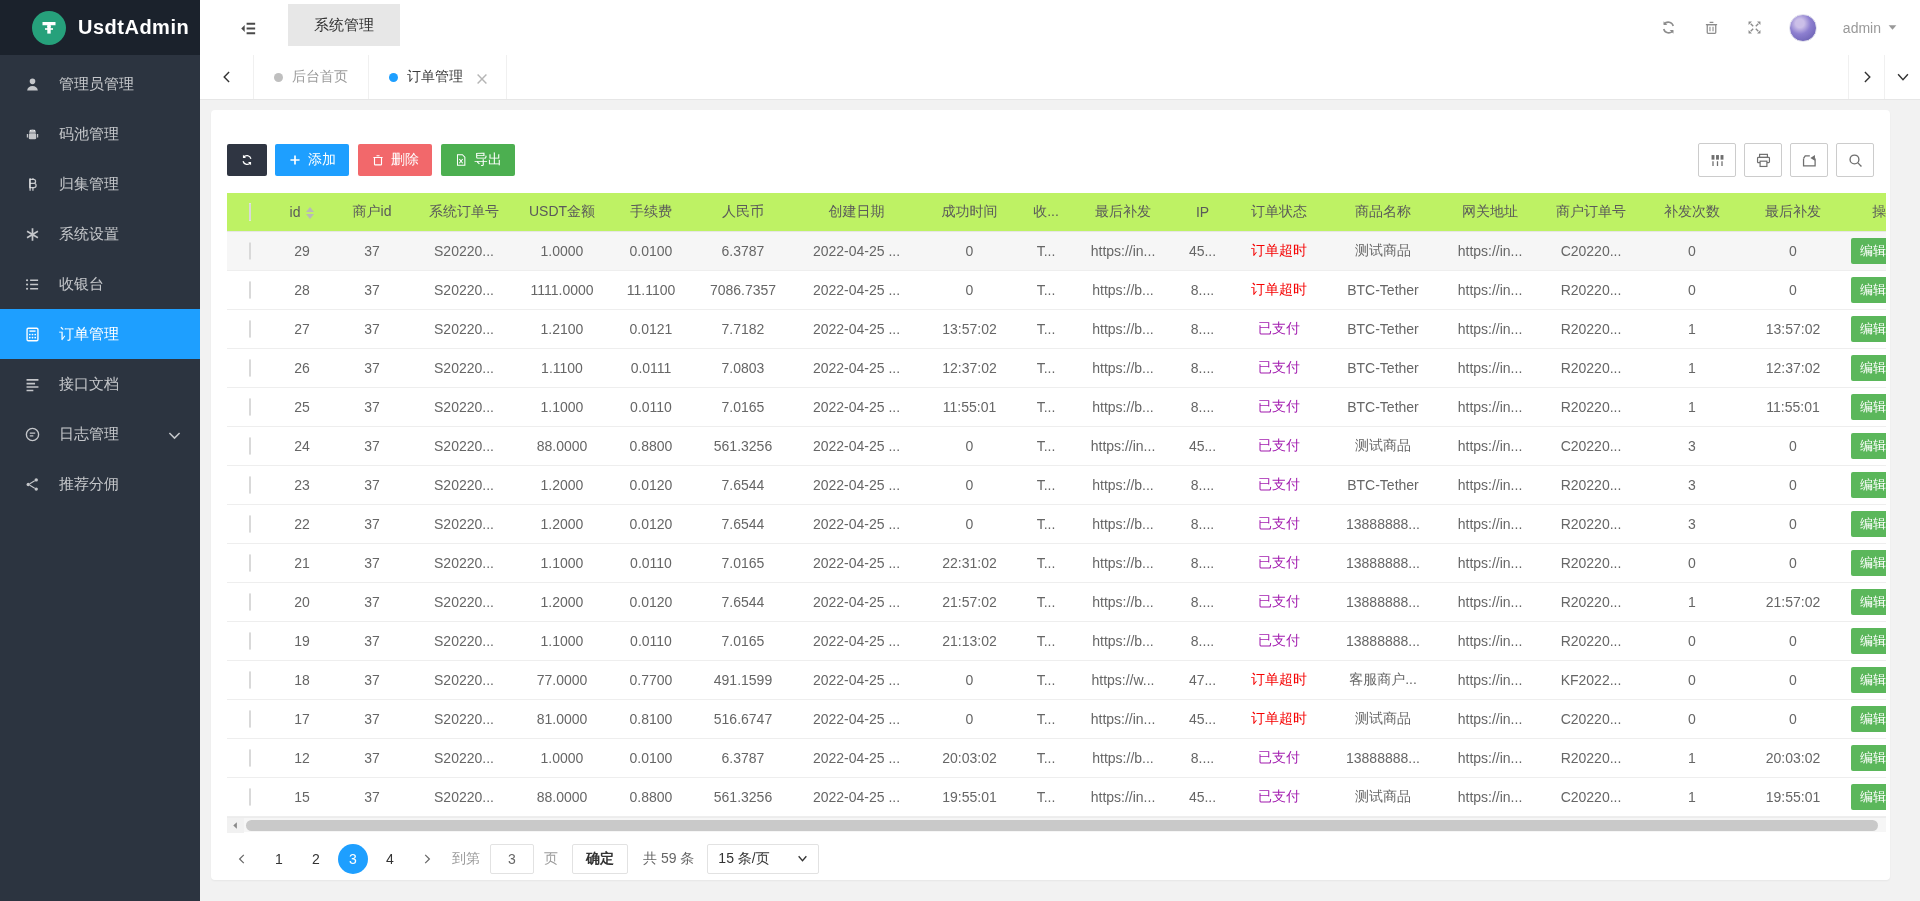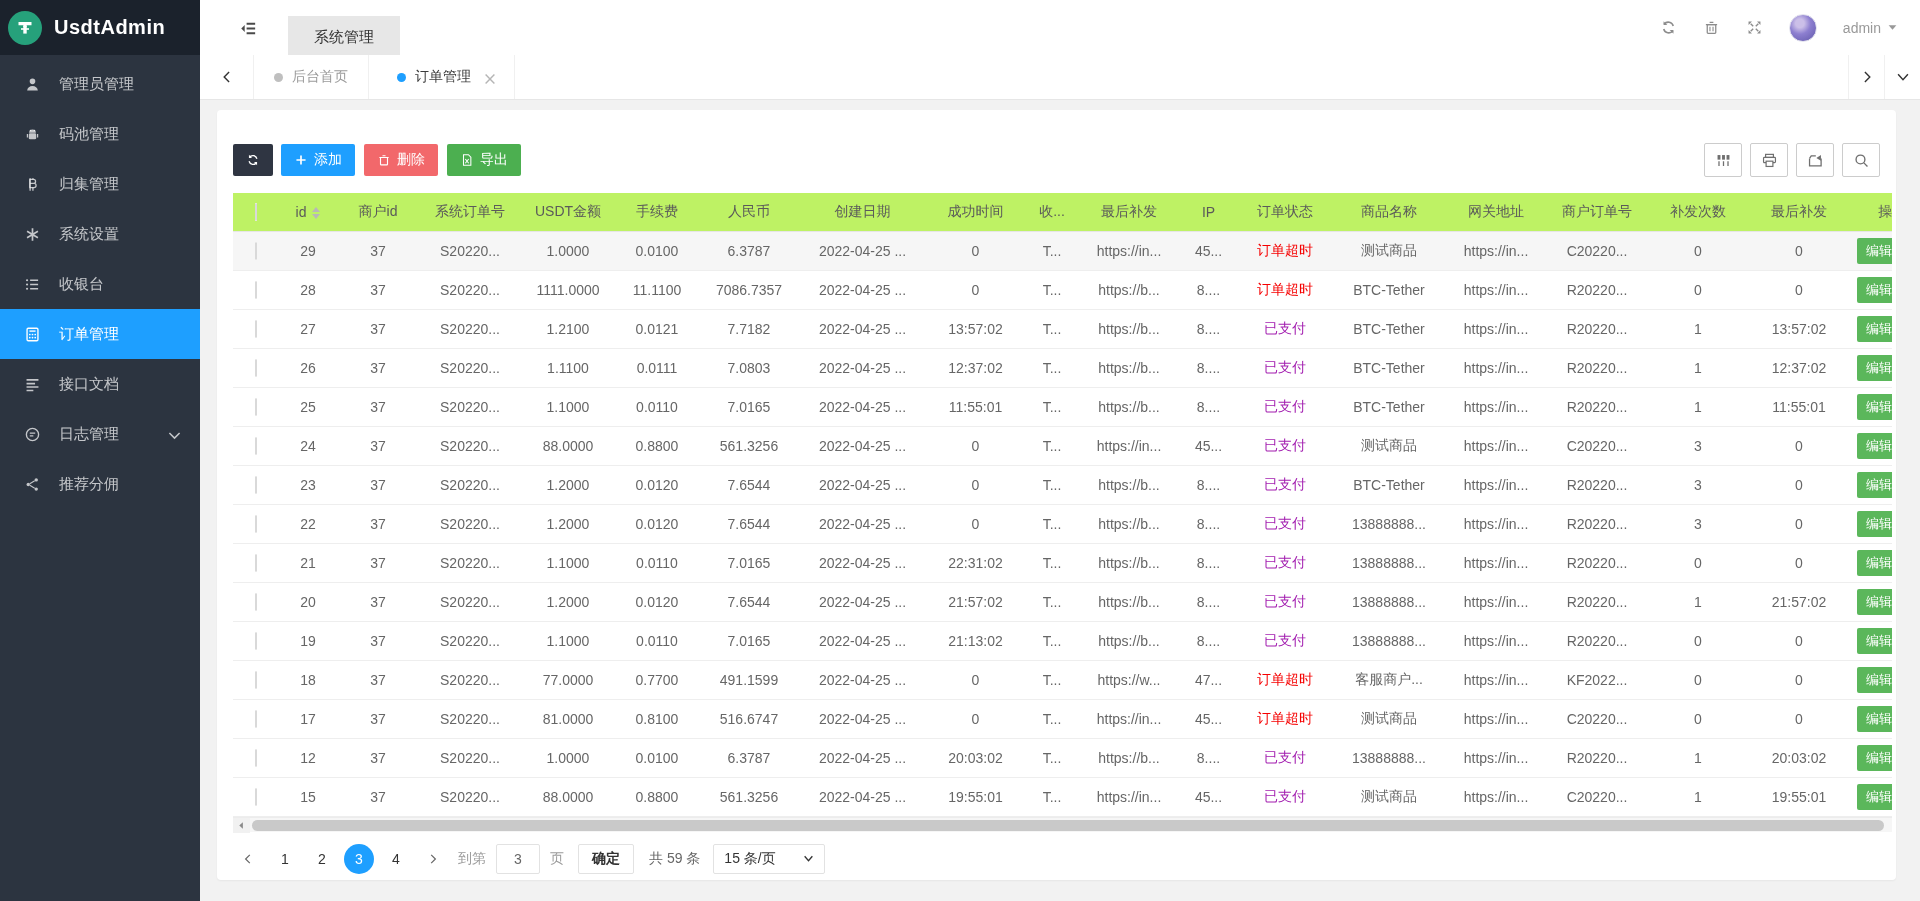--- a/index.html
+++ b/index.html
@@ -3,63 +3,63 @@
 <meta charset="utf-8">
 <style>
   * { margin:0; padding:0; box-sizing:border-box; }
   html,body { width:1920px; height:901px; overflow:hidden;
     font-family:"Liberation Sans","DejaVu Sans",sans-serif; background:#F2F2F2; }
 
   .ic { width:16px; height:16px; display:block; }
 
   
   .sidebar { position:absolute; left:0; top:0; width:200px; height:901px; background:#2C3440; z-index:5; }
-  .logo-strip { height:55px; background:#1B222C; display:flex; align-items:center; padding-left:8px; gap:12px; }
+  .logo-strip { height:55px; background:#1B222C; display:flex; align-items:center; padding-left:32px; gap:12px; }
   .logo-badge { width:34px; height:34px; border-radius:50%; background:#26A17B; display:flex; align-items:center; justify-content:center; }
   .logo-badge svg { width:20px; height:20px; }
   .logo-title { color:#fff; font-size:20px; font-weight:bold; letter-spacing:.5px; }
   .side-menu { padding-top:4px; }
   .side-item { height:50px; display:flex; align-items:center; padding:0 24px; gap:18px;
     color:rgba(255,255,255,.72); font-size:15px; cursor:pointer; position:relative; }
   .side-item .ic { width:17px; height:17px; color:rgba(255,255,255,.72); }
   .side-item.active { background:#1E9FFF; color:#fff; }
   .side-item.active .ic { color:#fff; }
   .side-item .side-chev { position:absolute; right:20px; width:14px; height:14px; color:rgba(255,255,255,.6); }
 
   
   .topbar { position:absolute; left:200px; top:0; width:1720px; height:55px; background:#fff; }
   .burger { position:absolute; left:34px; top:14px; width:28px; height:28px; display:flex; align-items:center; justify-content:center; color:#4a4a4a; cursor:pointer; }
   .burger .ic { width:19px; height:19px; }
-  .top-menu-tab { position:absolute; left:88px; top:16px; height:42px; min-width:106px; padding:0 26px;
+  .top-menu-tab { position:absolute; left:88px; top:4px; height:42px; min-width:106px; padding:0 26px;
     background:#E7E7E7; color:#333; font-size:15px; display:flex; align-items:center; justify-content:center; cursor:pointer; }
   .top-right { position:absolute; right:0; top:0; height:55px; display:flex; align-items:center; gap:26px; padding-right:22px; }
   .top-icon { color:#8c8c8c; cursor:pointer; }
   .top-icon .ic { width:17px; height:17px; }
   .avatar { width:28px; height:28px; border-radius:50%; cursor:pointer;
     background:radial-gradient(circle at 38% 32%, #cbbfe8 0 18%, #8d7fd0 45%, #5f57a8 100%); border:1px solid #e3e3ee; }
   .admin-wrap { display:flex; align-items:center; gap:6px; color:#999; font-size:14px; cursor:pointer; }
   .admin-wrap .ic { width:11px; height:11px; color:#999; }
 
   
   .tabbar { position:absolute; left:200px; top:55px; width:1720px; height:45px; background:#fff; border-bottom:1px solid #E6E6E6; display:flex; }
   .tab-nav { width:54px; height:100%; display:flex; align-items:center; justify-content:center; border-right:1px solid #F0F0F0; color:#333; cursor:pointer; }
   .tab-nav .ic { width:14px; height:14px; }
-  .tabs { display:flex; height:100%;gap:8px; }
+  .tabs { display:flex; height:100%; }
   .tab { height:100%; display:flex; align-items:center; gap:9px; padding:0 20px; border-right:1px solid #F0F0F0; font-size:14px; color:#9b9b9b; cursor:pointer; }
   .tab .dot { width:9px; height:9px; border-radius:50%; background:#BFBFBF; }
   .tab.active { color:#3c3c3c; }
   .tab.active .dot { background:#1E9FFF; }
   .tab .close { width:12px; height:12px; color:#b5b5b5; margin-left:2px; }
   .tab-right { margin-left:auto; display:flex; height:100%; }
   .tab-right .rbox { width:36px; height:100%; display:flex; align-items:center; justify-content:center; border-left:1px solid #F0F0F0; color:#333; cursor:pointer; }
   .tab-right .ic { width:14px; height:14px; }
 
   
   .content { position:absolute; left:200px; top:100px; width:1720px; height:801px; background:#F2F2F2; }
-  .card { position:absolute; left:17px; top:10px; width:1679px; height:770px; background:#fff; border-radius:4px;
+  .card { position:absolute; left:11px; top:10px; width:1679px; height:770px; background:#fff; border-radius:4px;
     box-shadow:0 1px 2px rgba(0,0,0,.05); padding:34px 4px 0 16px; }
 
   
   .toolbar { display:flex; align-items:center; height:32px; margin-bottom:17px; padding-right:12px; }
   .btn { height:32px; border:none; border-radius:2px; color:#fff; font-size:14px; display:flex; align-items:center; gap:6px; padding:0 13px; cursor:pointer; font-family:inherit; }
   .btn .ic { width:14px; height:14px; }
   .btn-dark { background:#2F3542; width:40px; justify-content:center; padding:0; margin-right:8px; }
   .btn-blue { background:#1E9FFF; margin-right:9px; }
   .btn-red  { background:#F2686B; margin-right:9px; }
   .btn-green{ background:#4CAF50; }

